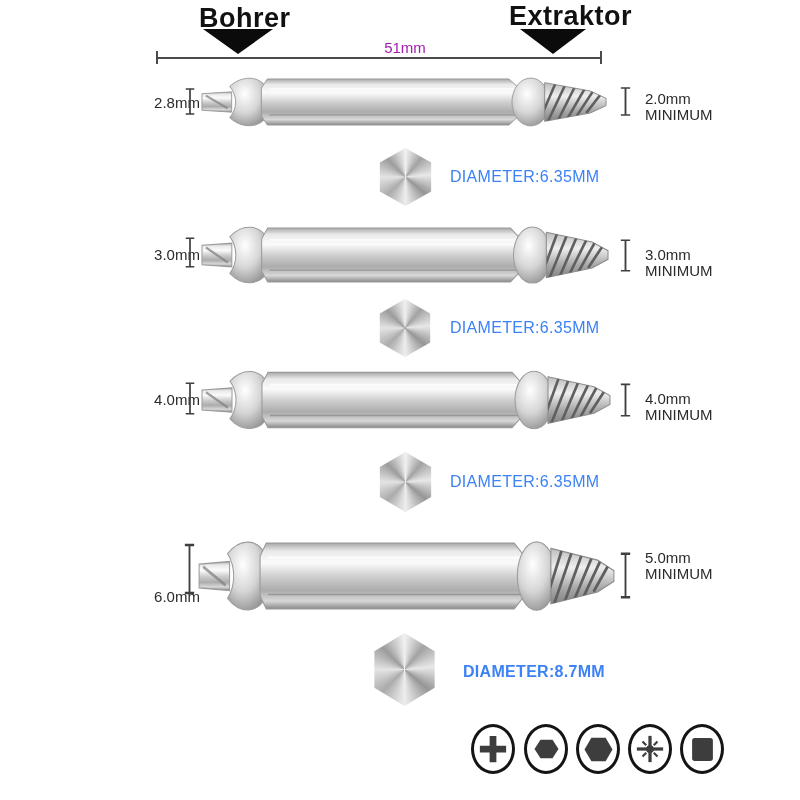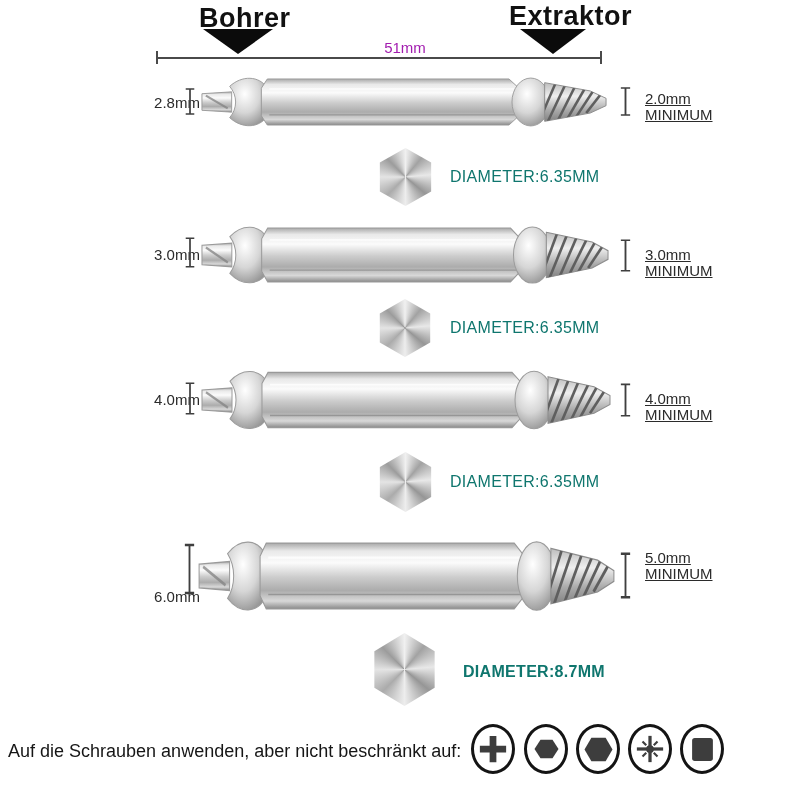--- a/index.html
+++ b/index.html
@@ -10,31 +10,31 @@
   .hdr-label{position:absolute;font-size:27px;font-weight:700;color:#111;letter-spacing:.5px;}
   .tri{position:absolute;width:0;height:0;border-left:35px solid transparent;border-right:35px solid transparent;border-top:25px solid #0b0b0b;}
   .dim-line{position:absolute;left:156px;top:57px;width:446px;height:0;border-top:2px solid #4a4a4a;}
   .dim-tick{position:absolute;top:51px;width:0;height:13px;border-left:2px solid #4a4a4a;}
   .dim-text{position:absolute;left:370px;top:39px;width:70px;text-align:center;font-size:15px;color:#a21caf;}
 
   
   .ibeam{position:absolute;}
   .mm-label{position:absolute;font-size:15px;color:#2b2b2b;}
   .mm-left{width:50px;text-align:center;margin-left:20px;}
-  .mm-right{line-height:16px;text-decoration:underline;}
+  .mm-right{line-height:16px;}
 
   
   .bit{position:absolute;}
 
   
   .hex{position:absolute;clip-path:polygon(50% 0%,95% 25%,95% 75%,50% 100%,5% 75%,5% 25%);
        background:conic-gradient(from 0deg at 50% 50%,
         #f0f0f0,#a2a2a2 40deg,#e8e8e8 85deg,#969696 130deg,#ededed 180deg,
         #ababab 225deg,#e4e4e4 270deg,#9c9c9c 315deg,#f0f0f0 360deg);}
-  .dia-text{position:absolute;font-size:16px;color:#0f766e;letter-spacing:.3px;}
+  .dia-text{position:absolute;font-size:16px;color:#3b82f6;letter-spacing:.3px;}
 
   
   .foot-text{position:absolute;left:8px;top:741px;font-size:18px;color:#161616;}
   .screw{position:absolute;top:724px;width:44px;height:50px;border:3px solid #141414;border-radius:50%;
          background:#fff;box-sizing:border-box;display:flex;align-items:center;justify-content:center;}
 </style>
 </head>
 <body>
 
 <svg width="0" height="0" style="position:absolute" aria-hidden="true">
@@ -159,21 +159,20 @@
   <svg class="ibeam" style="left:619px;top:552px;" width="13" height="47">
       <use href="#ibeamShape"></use>
     </svg>
   <div class="mm-label mm-right" style="left:645px;top:550px;">
     <div>5.0mm</div>
     <div>MINIMUM</div>
   </div>
   <div class="hex" style="left:371px;top:633px;width:67px;height:73px;"></div>
   <div class="dia-text" style="left:463px;top:663px;font-weight:bold;">DIAMETER:8.7MM</div>
 
-  <div class="foot-text">Auf die Schrauben anwenden, aber nicht beschränkt auf:</div>
 
   <div class="screw" style="left:471px;">
     <svg width="30" height="30" viewBox="0 0 24 24">
         <path d="M9.3,1.5 h5.4 v7.8 h7.8 v5.4 h-7.8 v7.8 h-5.4 v-7.8 h-7.8 v-5.4 h7.8 z" fill="#3d3d3d"></path>
       </svg>
   </div>
   <div class="screw" style="left:524px;">
     <svg width="27" height="24" viewBox="0 0 24 22">
         <polygon points="6.5,2.5 17.5,2.5 23,11 17.5,19.5 6.5,19.5 1,11" fill="#3d3d3d"></polygon>
       </svg>

